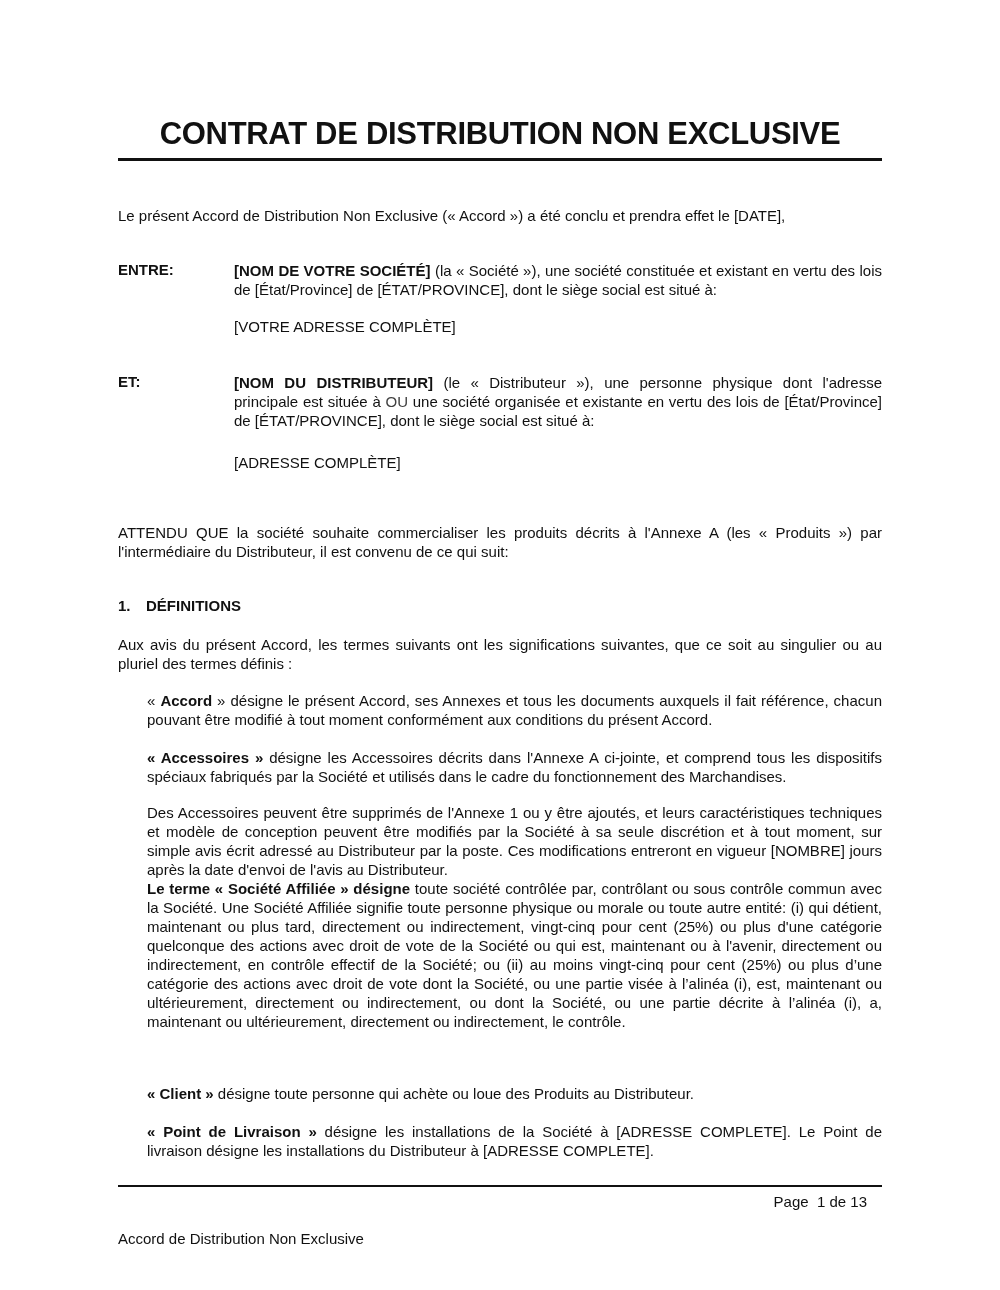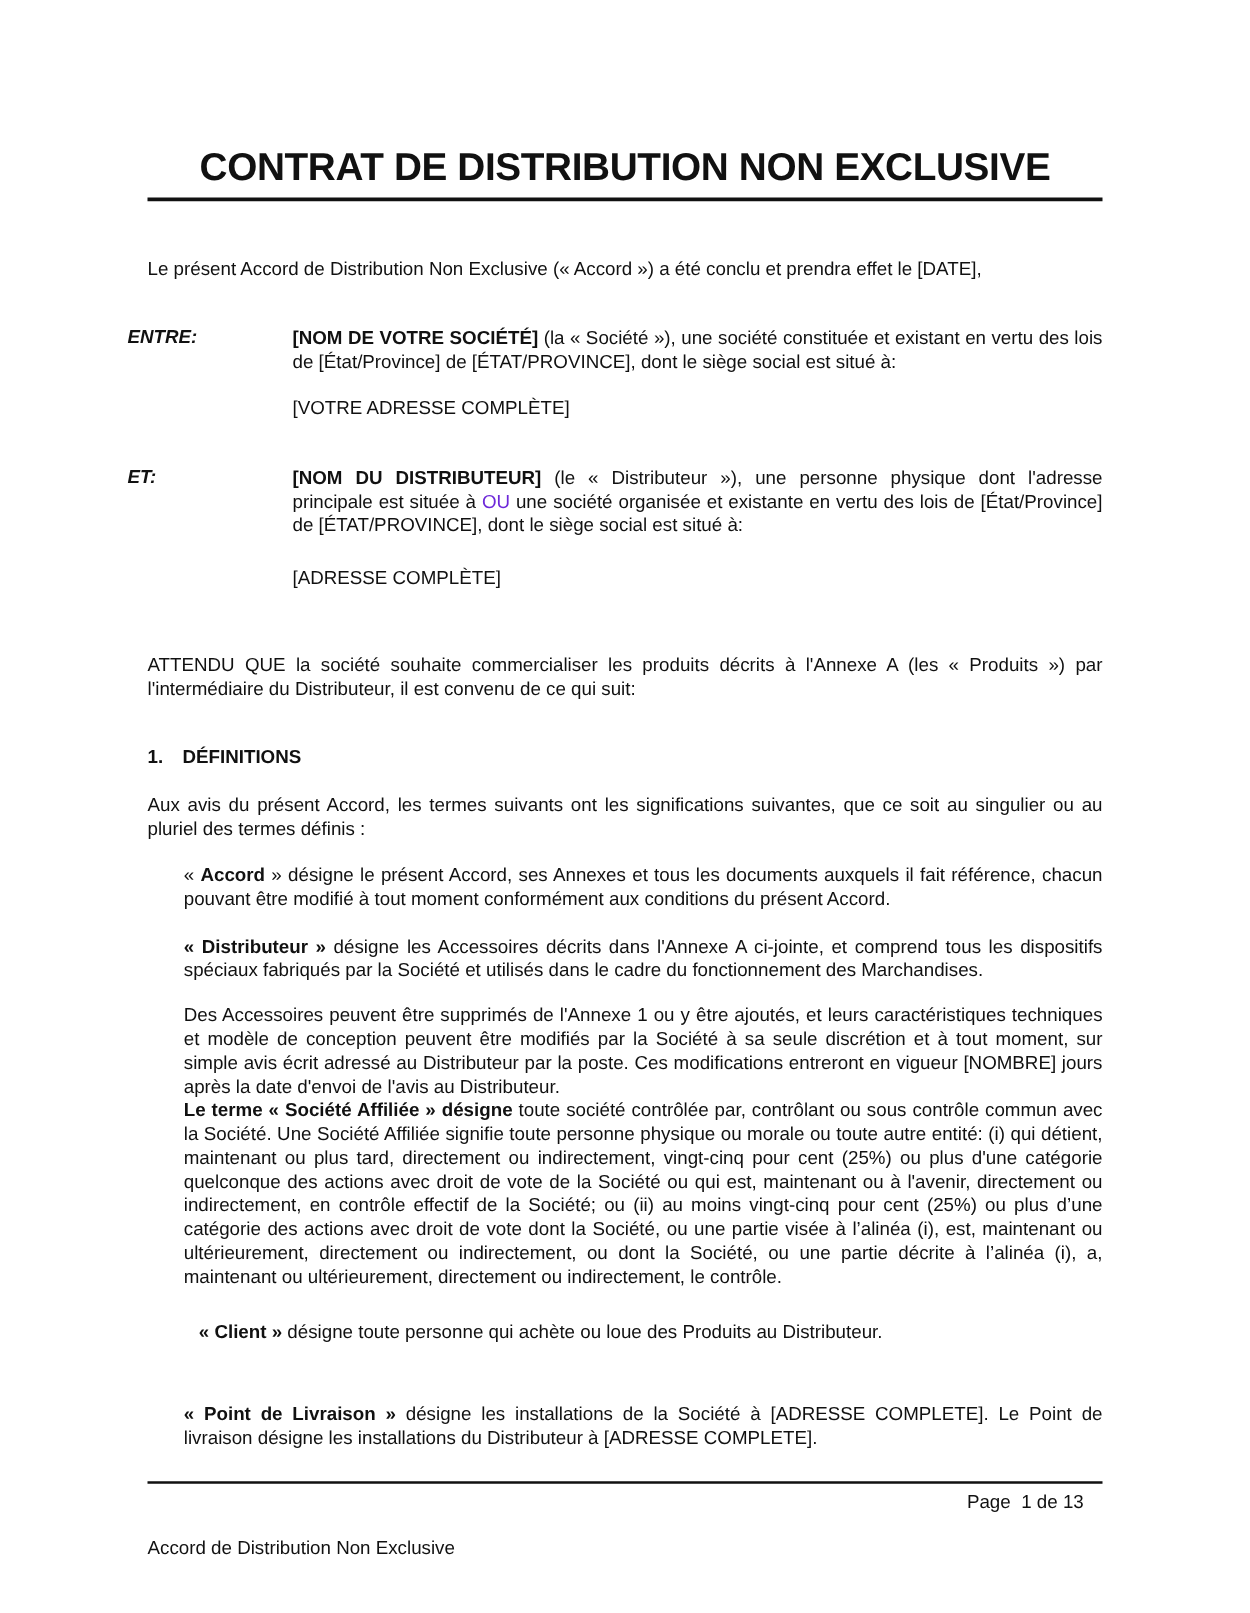--- a/index.html
+++ b/index.html
@@ -4,24 +4,24 @@
 <style>
   html, body { margin: 0; padding: 0; background: #ffffff; }
   body { width: 1000px; height: 1290px; position: relative; overflow: hidden;
          font-family: "Liberation Sans", sans-serif; color: #111; font-size: 15px; }
   .abs { position: absolute; }
   .title { left: 118px; width: 764px; top: 116px; text-align: center; font-weight: bold;
            font-size: 31px; letter-spacing: -0.3px; }
   .rule { left: 118px; width: 764px; height: 3px; background: #111; }
   .para { left: 118px; width: 764px; line-height: 19px; text-align: justify; }
   .ind  { left: 147px; width: 735px; line-height: 19px; text-align: justify; }
-  .party-label { left: 102px; font-weight: bold; font-style: italic; }
+  .party-label { left: 118px; font-weight: bold; }
   .party-body { left: 234px; width: 648px; line-height: 19px; text-align: justify; }
   b { font-weight: bold; }
-  .grey { color: #6d28d9; }
+  .grey { color: #404040; }
   .footer-rule { left: 118px; width: 764px; height: 2px; background: #111; top: 1185px; }
   .footer-left { left: 118px; top: 1230px; font-size: 15px; }
   .footer-right { right: 133px; top: 1193px; font-size: 15px; }
   .h1 { left: 118px; top: 597px; font-weight: bold; }
   .h1 .num { display: inline-block; width: 28px; }
 </style>
 </head>
 <body>
 
 <div>
@@ -49,29 +49,29 @@
     <span class="num">1.</span><span>DÉFINITIONS</span>
   </div>
 
   <div class="abs para" style="top:635px;">Aux avis du présent Accord, les termes suivants ont les significations suivantes, que ce soit au singulier ou au pluriel des termes définis :</div>
 
   <div class="abs ind" style="top:691px;">
     <span>« </span><b>Accord</b><span> » désigne le présent Accord, ses Annexes et tous les documents auxquels il fait référence, chacun pouvant être modifié à tout moment conformément aux conditions du présent Accord.</span>
   </div>
 
   <div class="abs ind" style="top:748px;">
-    <b>« Distributeur »</b><span> désigne les Accessoires décrits dans l'Annexe A ci-jointe, et comprend tous les dispositifs spéciaux fabriqués par la Société et utilisés dans le cadre du fonctionnement des Marchandises.</span>
+    <b>« Accessoires »</b><span> désigne les Accessoires décrits dans l'Annexe A ci-jointe, et comprend tous les dispositifs spéciaux fabriqués par la Société et utilisés dans le cadre du fonctionnement des Marchandises.</span>
   </div>
   <div class="abs ind" style="top:803px;">Des Accessoires peuvent être supprimés de l'Annexe 1 ou y être ajoutés, et leurs caractéristiques techniques et modèle de conception peuvent être modifiés par la Société à sa seule discrétion et à tout moment, sur simple avis écrit adressé au Distributeur par la poste. Ces modifications entreront en vigueur [NOMBRE] jours après la date d'envoi de l'avis au Distributeur.</div>
 
   <div class="abs ind" style="top:879px;">
     <b>Le terme « Société Affiliée » désigne</b><span> toute société contrôlée par, contrôlant ou sous contrôle commun avec la Société. Une Société Affiliée signifie toute personne physique ou morale ou toute autre entité: (i) qui détient, maintenant ou plus tard, directement ou indirectement, vingt-cinq pour cent (25%) ou plus d'une catégorie quelconque des actions avec droit de vote de la Société ou qui est, maintenant ou à l'avenir, directement ou indirectement, en contrôle effectif de la Société; ou (ii) au moins vingt-cinq pour cent (25%) ou plus d’une catégorie des actions avec droit de vote dont la Société, ou une partie visée à l’alinéa (i), est, maintenant ou ultérieurement, directement ou indirectement, ou dont la Société, ou une partie décrite à l’alinéa (i), a, maintenant ou ultérieurement, directement ou indirectement, le contrôle.</span>
   </div>
 
-  <div class="abs ind" style="top:1056px;margin-left:12px;">
+  <div class="abs ind" style="top:1084px;">
     <b>« Client »</b><span> désigne toute personne qui achète ou loue des Produits au Distributeur.</span>
   </div>
 
   <div class="abs ind" style="top:1122px;">
     <b>« Point de Livraison »</b><span> désigne les installations de la Société à [ADRESSE COMPLETE]. Le Point de livraison désigne les installations du Distributeur à [ADRESSE COMPLETE].</span>
   </div>
 
   <div class="abs footer-rule"></div>
   <div class="abs footer-left">Accord de Distribution Non Exclusive</div>
   <div class="abs footer-right">

